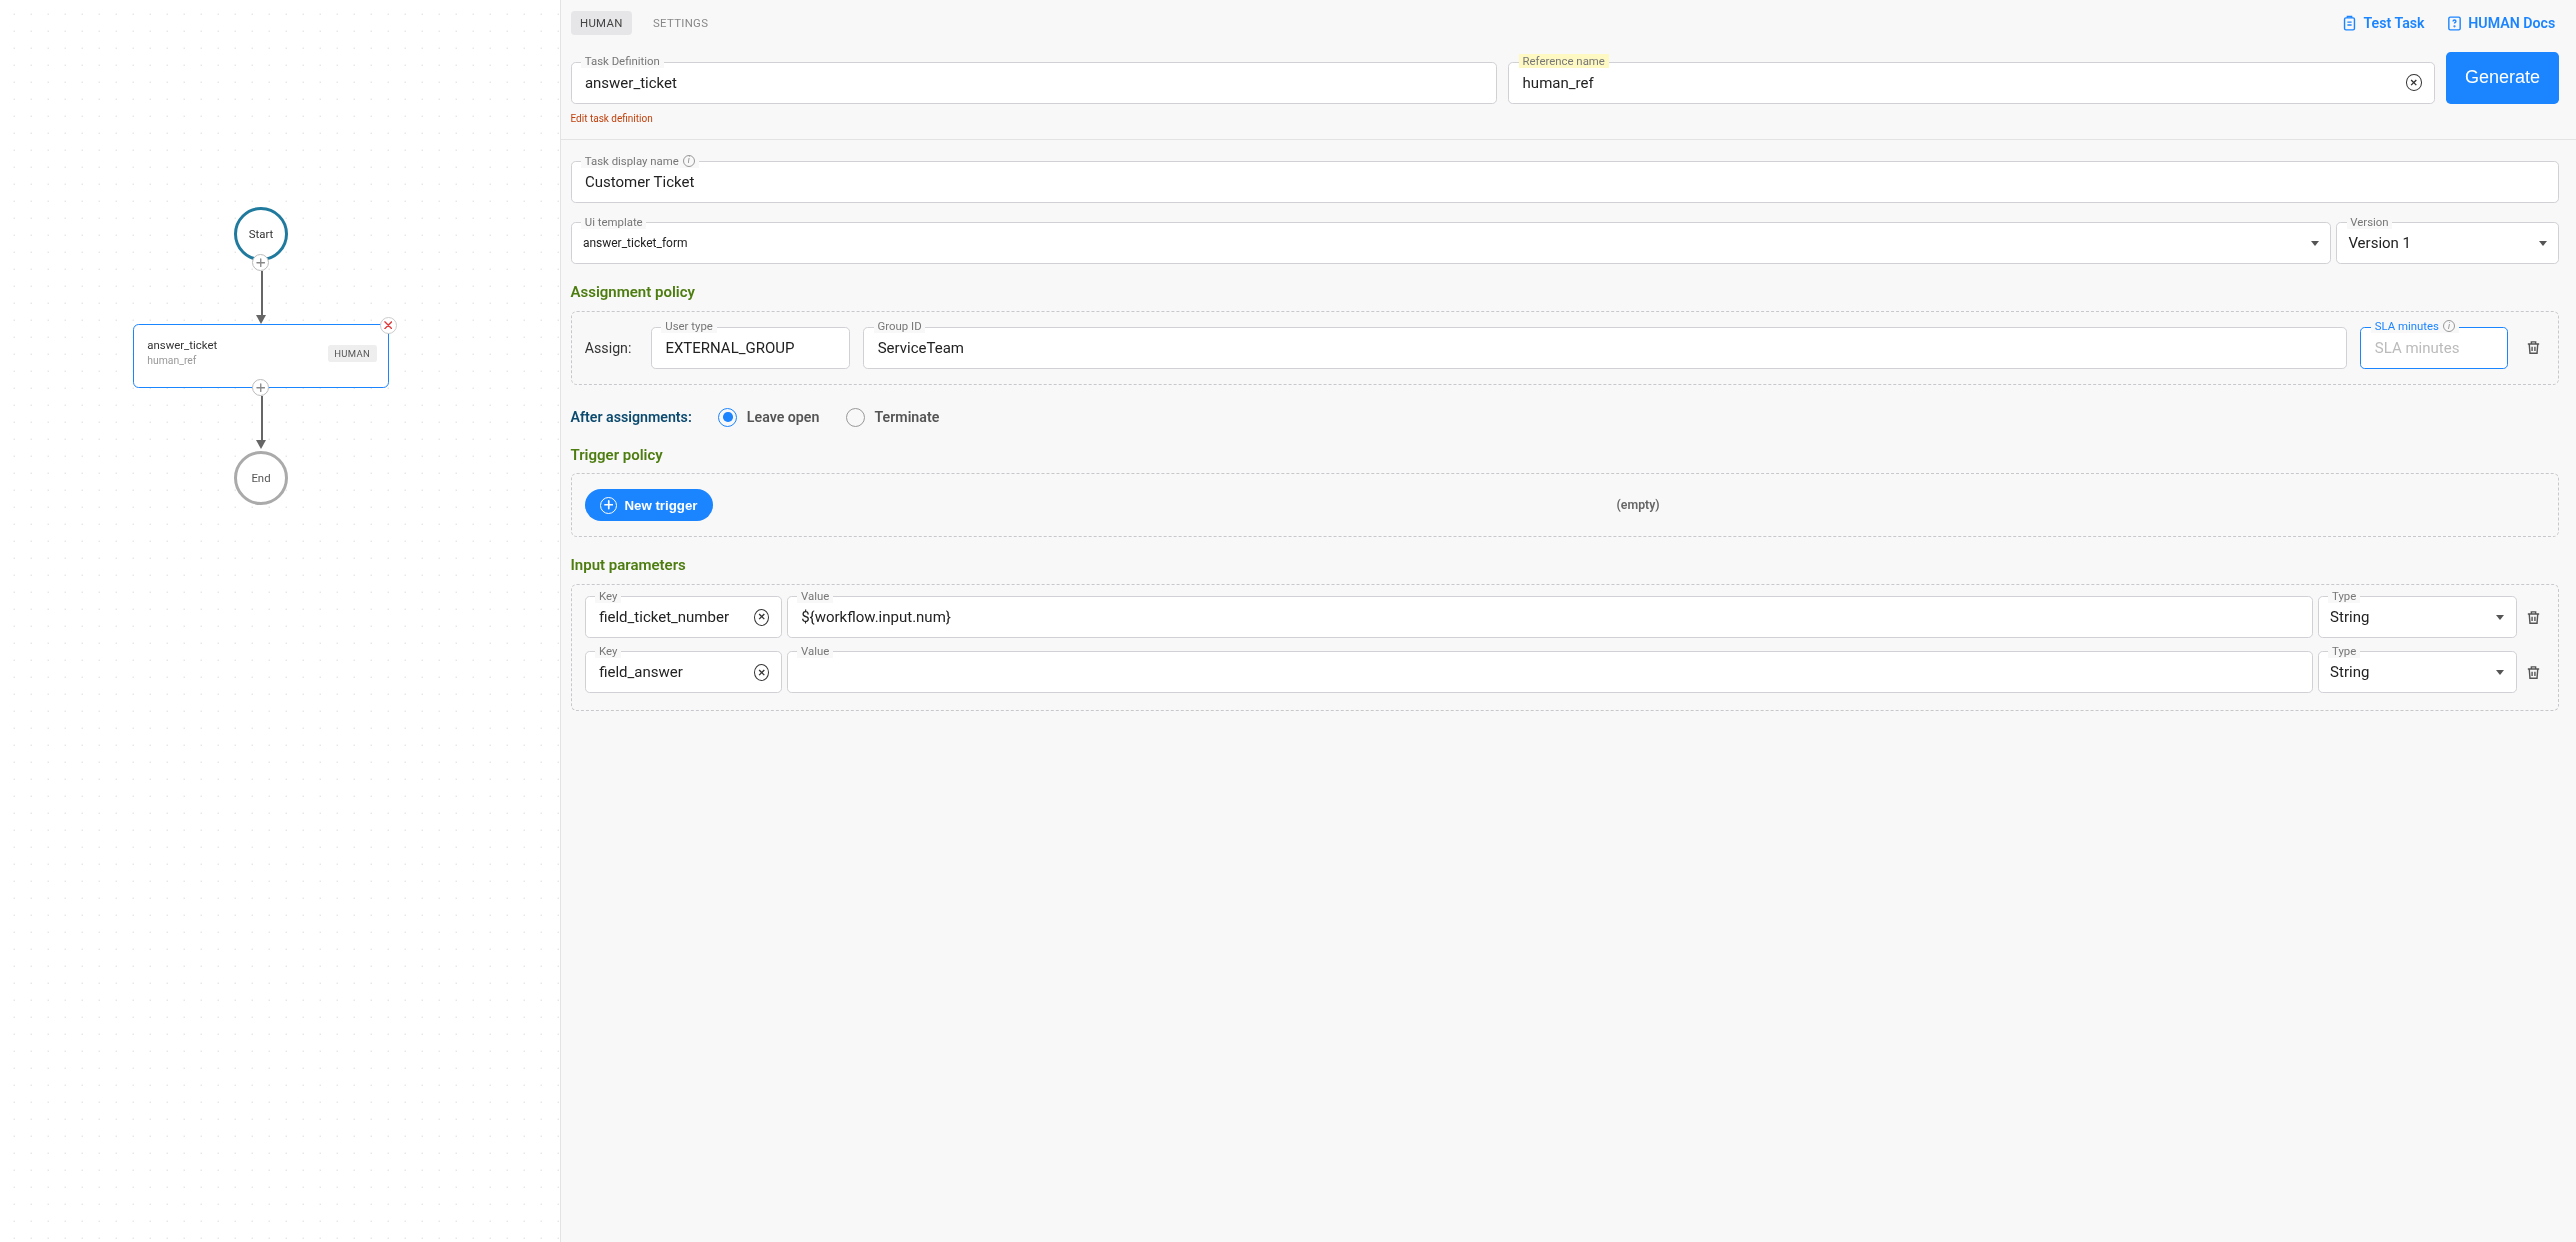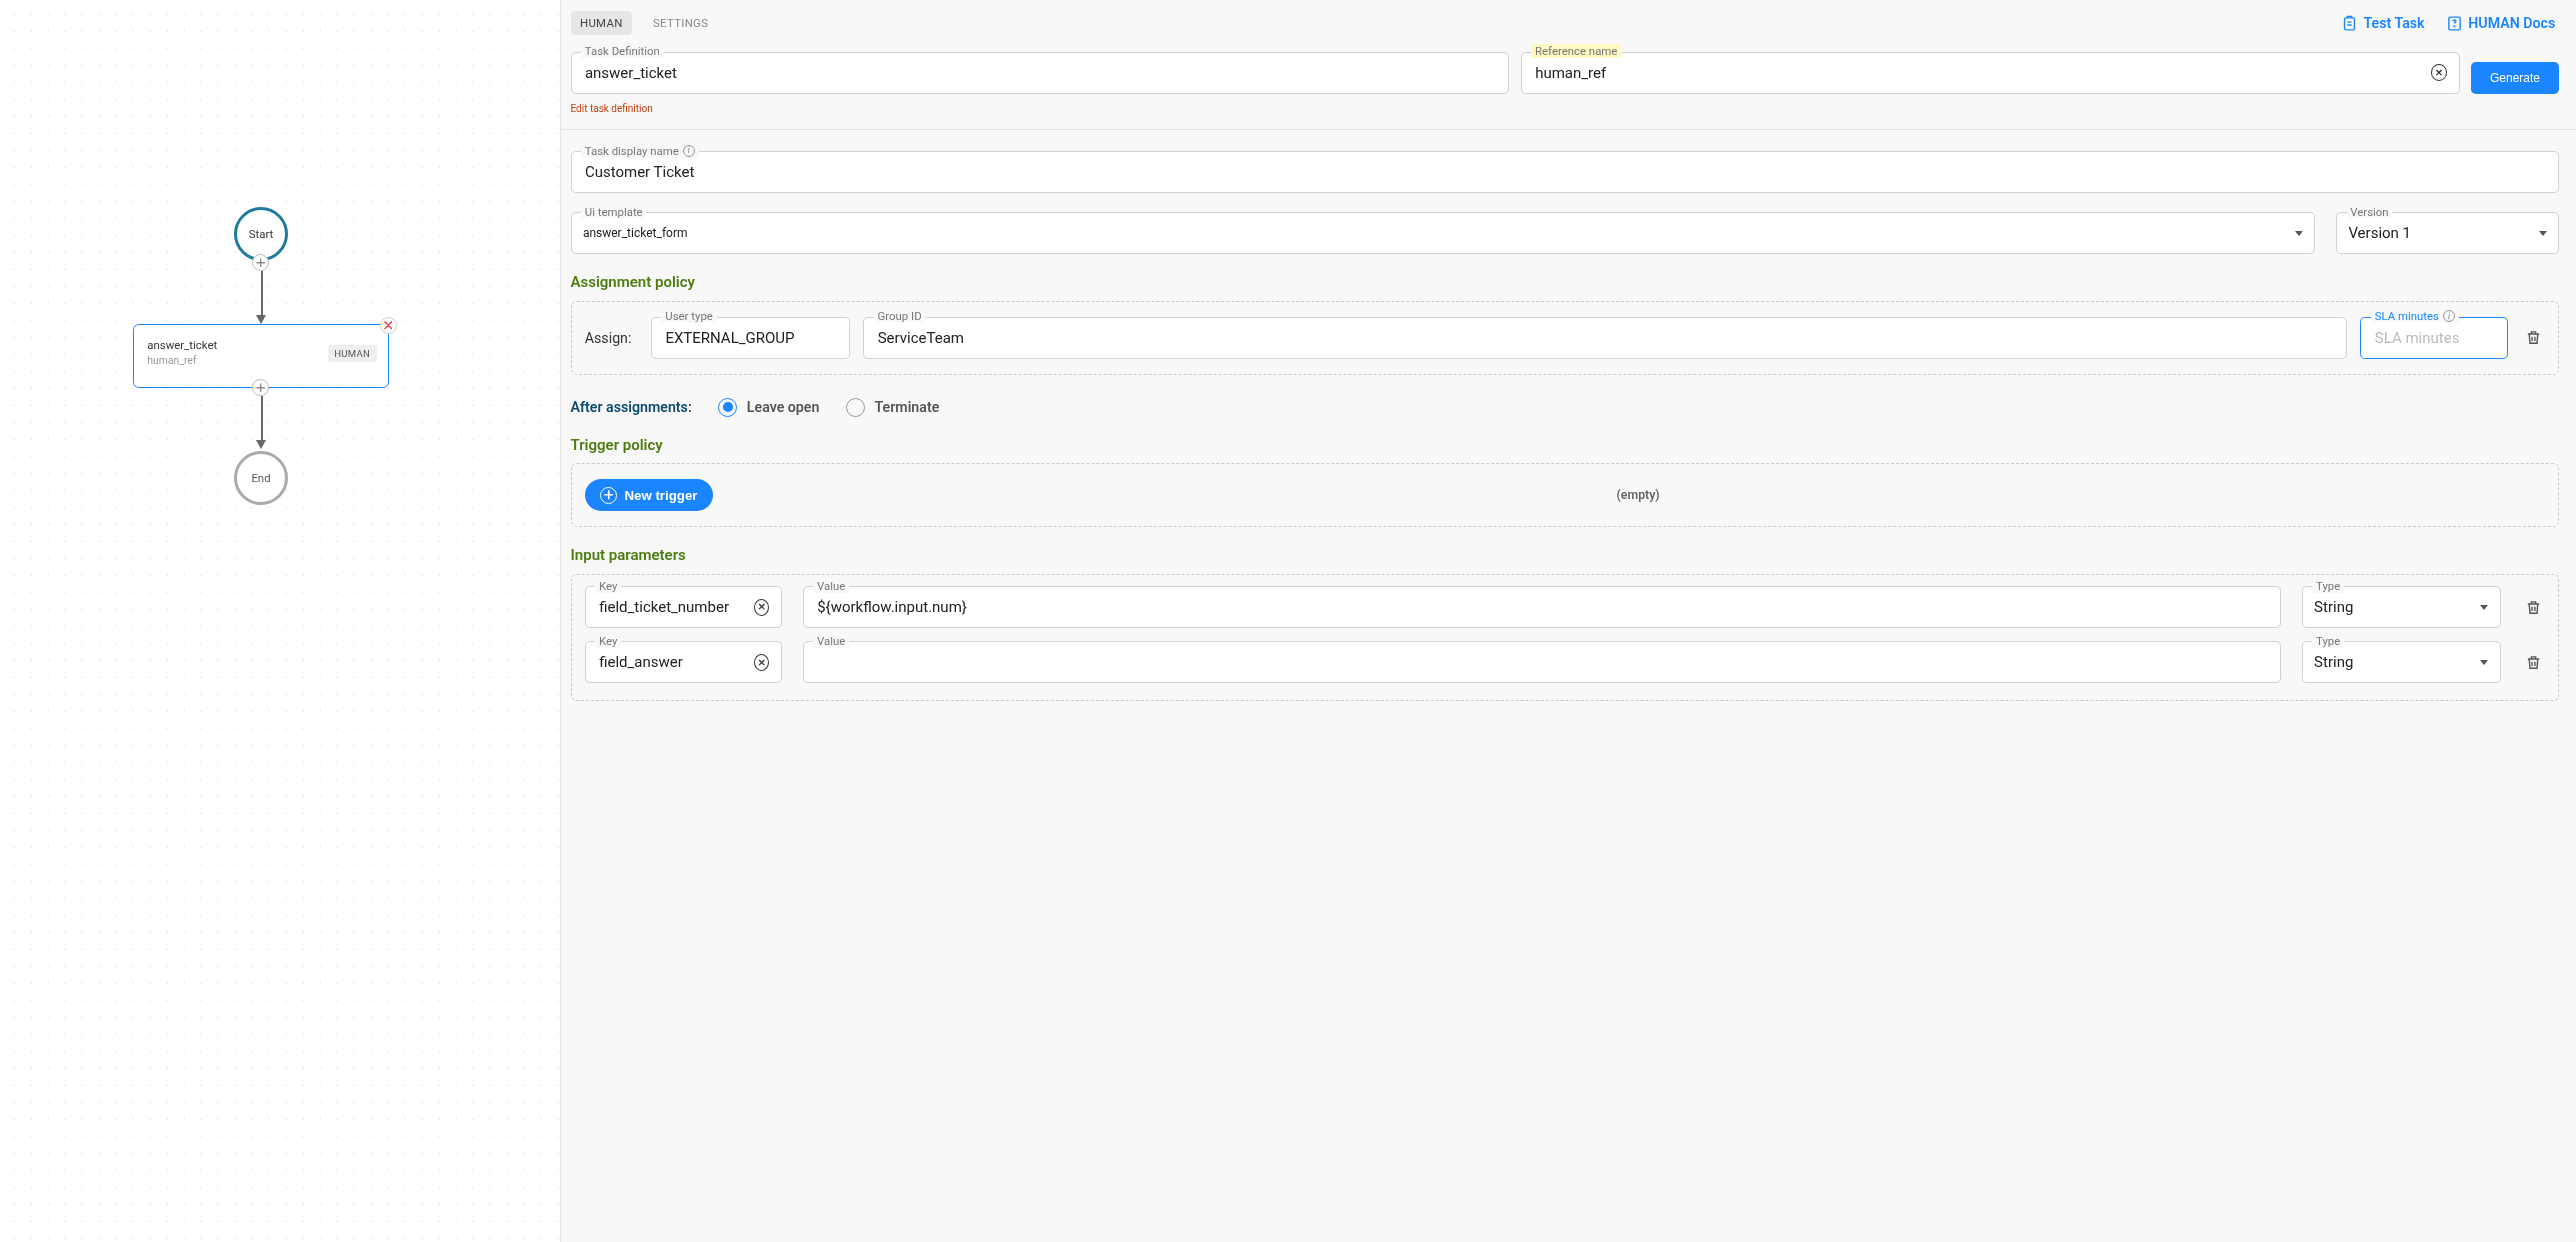--- a/index.html
+++ b/index.html
@@ -154,38 +154,38 @@
   }
   .field .clear-x::before { content:"✕"; font-size:9.5px; color:#333; font-weight:700;}
   .field .caret {
     margin-left:auto; width:0;height:0;
     border-left:4.7px solid transparent;border-right:4.7px solid transparent;
     border-top:5.7px solid #555;
   }
 
   .btn-primary {
     background:#1b84ff; color:#fff; border:none;
-    border-radius:4.7px; height:32px; padding:0 19px;
-    font-size:12px; font-weight:500; cursor:pointer;
+    border-radius:4.7px; height:52px; padding:0 19px;
+    font-size:18px; font-weight:500; cursor:pointer;
     display:flex;align-items:center;justify-content:center;gap:7.6px;
   }
   .btn-primary.small { height:32px; padding:0 15px; font-size:13.3px; font-weight:600; border-radius:16px; }
   .btn-primary .plus-circ {
     width:17px;height:17px;border:1.9px solid #fff;border-radius:50%;
     display:flex;align-items:center;justify-content:center;font-size:12.3px;line-height:1;
   }
 
   .edit-link { color:#c2410c; font-size:10px; padding: 9.5px 17px 15px 9.5px; cursor:pointer;}
 
   .divider { height:0.9px; background:#e3e3e6; margin: 0; }
 
   .section-pad { padding: 21px 17px 5.7px 9.5px; }
   .section-title { font-size:15px; font-weight:600; color:#4d7c0f; margin: 19px 0 9.5px 0; }
 
-  .row-flex { display:flex; gap:21px; }
+  .row-flex { display:flex; gap:5px; }
 
   .dashed-box {
     border:0.9px dashed #c8c8cc; border-radius:5.7px;
     padding:15px 13.3px 15px 13.3px;
   }
 
   .assign-row { display:flex; align-items:center; gap:13.3px; }
   .assign-label { color:#333; font-size:14.2px; margin-right:1.9px; min-width:51px; }
 
   .trash {

